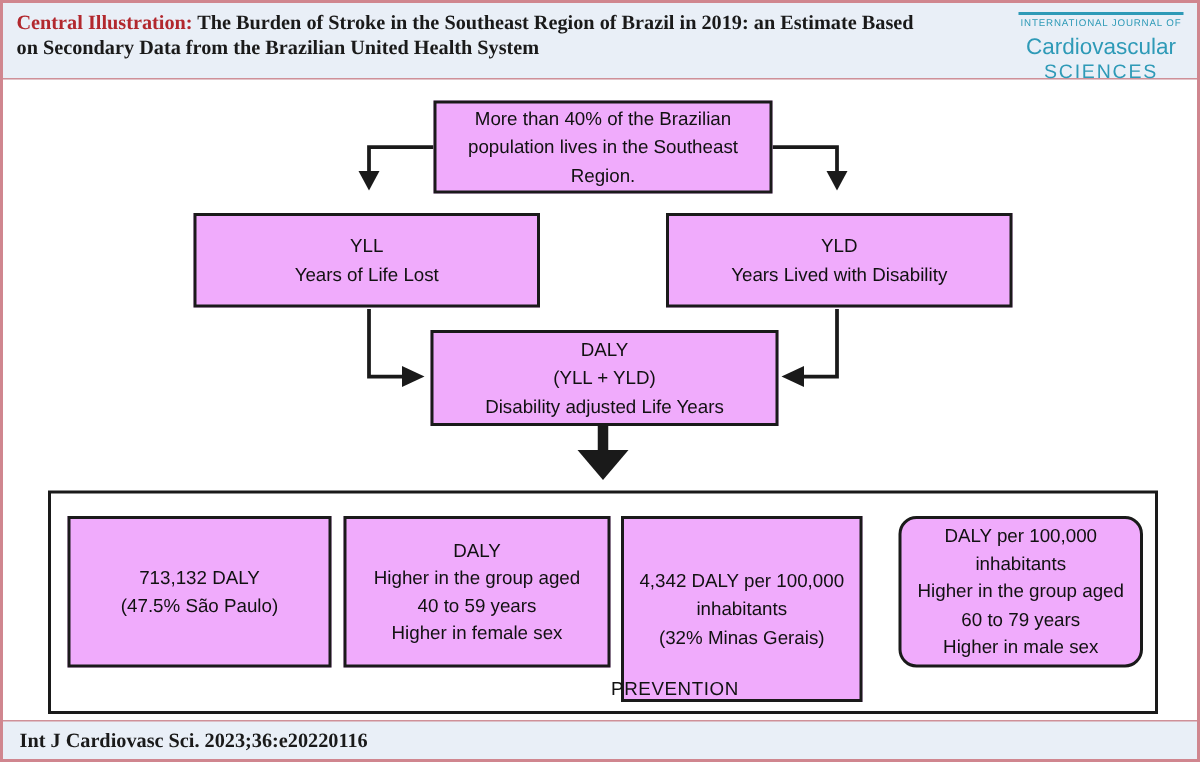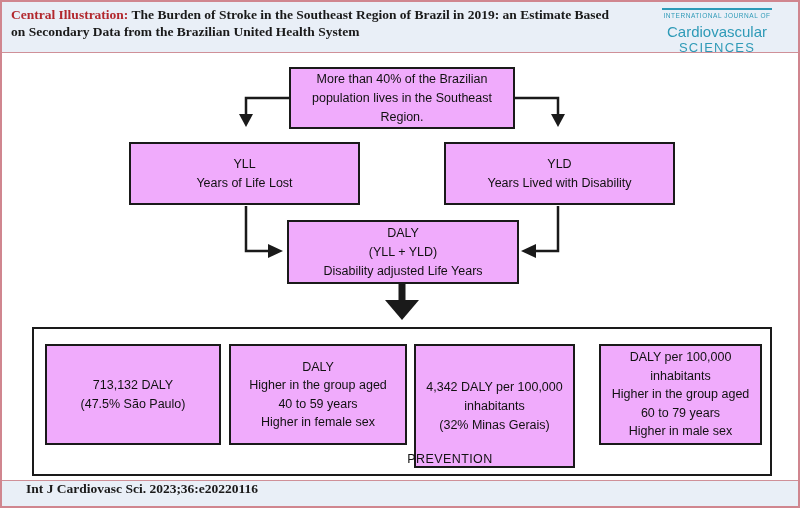--- a/index.html
+++ b/index.html
@@ -30,21 +30,21 @@
     font-family: "Liberation Serif", serif;
     font-weight: bold;
     font-size: 13.5px;
     line-height: 16.5px;
     color: #1a1a1a;
   }
   .header-text .red { color: #b2282e; }
 
   .logo {
     position: absolute;
-    right: 25px; top: 6px;
+    right: 8px; top: 6px;
     width: 112px;
     text-align: center;
     color: #2e9ab7;
     line-height: 1;
   }
   .logo-rule { height: 2px; background: #2e9ab7; margin: 0 1px 3px 1px; }
   .logo-top { font-size: 6.5px; letter-spacing: 0.55px; white-space: nowrap; }
   .logo-mid { font-size: 15px; margin-top: 4px; }
   .logo-bot { font-size: 13px; letter-spacing: 1.2px; margin-top: 2px; }
 
@@ -65,21 +65,21 @@
     padding: 2px 6px;
   }
   .box-top      { left: 287px; top:  65px; width: 226px; height: 62px; }
   .box-yll      { left: 127px; top: 140px; width: 231px; height: 63px; }
   .box-yld      { left: 442px; top: 140px; width: 231px; height: 63px; }
   .box-daly     { left: 285px; top: 218px; width: 232px; height: 64px; }
   .box-container{ left:  30px; top: 325px; width: 740px; height: 149px; background: transparent; }
   .box-r1 { left:  43px; top: 342px; width: 176px; height: 101px; }
   .box-r2 { left: 227px; top: 342px; width: 178px; height: 101px; line-height: 18.5px; }
   .box-r3 { left: 412px; top: 342px; width: 161px; height: 124px; }
-  .box-r4 { left: 597px; top: 342px; width: 163px; height: 101px; line-height: 18.5px; }
+  .box-r4 { left: 597px; top: 342px; width: 163px; height: 101px; line-height: 18.5px; border-radius: 12px; }
 
   .prevention {
     position: absolute;
     left: 30px; top: 450px;
     width: 740px;
     text-align: center;
     font-size: 12.5px;
     letter-spacing: 0.4px;
     color: #111;
     padding-left: 48px;
@@ -95,21 +95,22 @@
 
   
   .footer-band {
     position: absolute;
     left: 0; bottom: 0;
     width: 100%; height: 26px;
     background: #e9eff7;
     border-top: 1px solid #cf9098;
     box-sizing: border-box;
     display: flex;
-    padding-left: 24px;
+    align-items: center;
+    padding-left: 11px;
     font-family: "Liberation Serif", serif;
     font-weight: bold;
     font-size: 13.5px;
     color: #1a1a1a;
   }
 </style>
 </head>
 <body>
 
 <div class="page">

